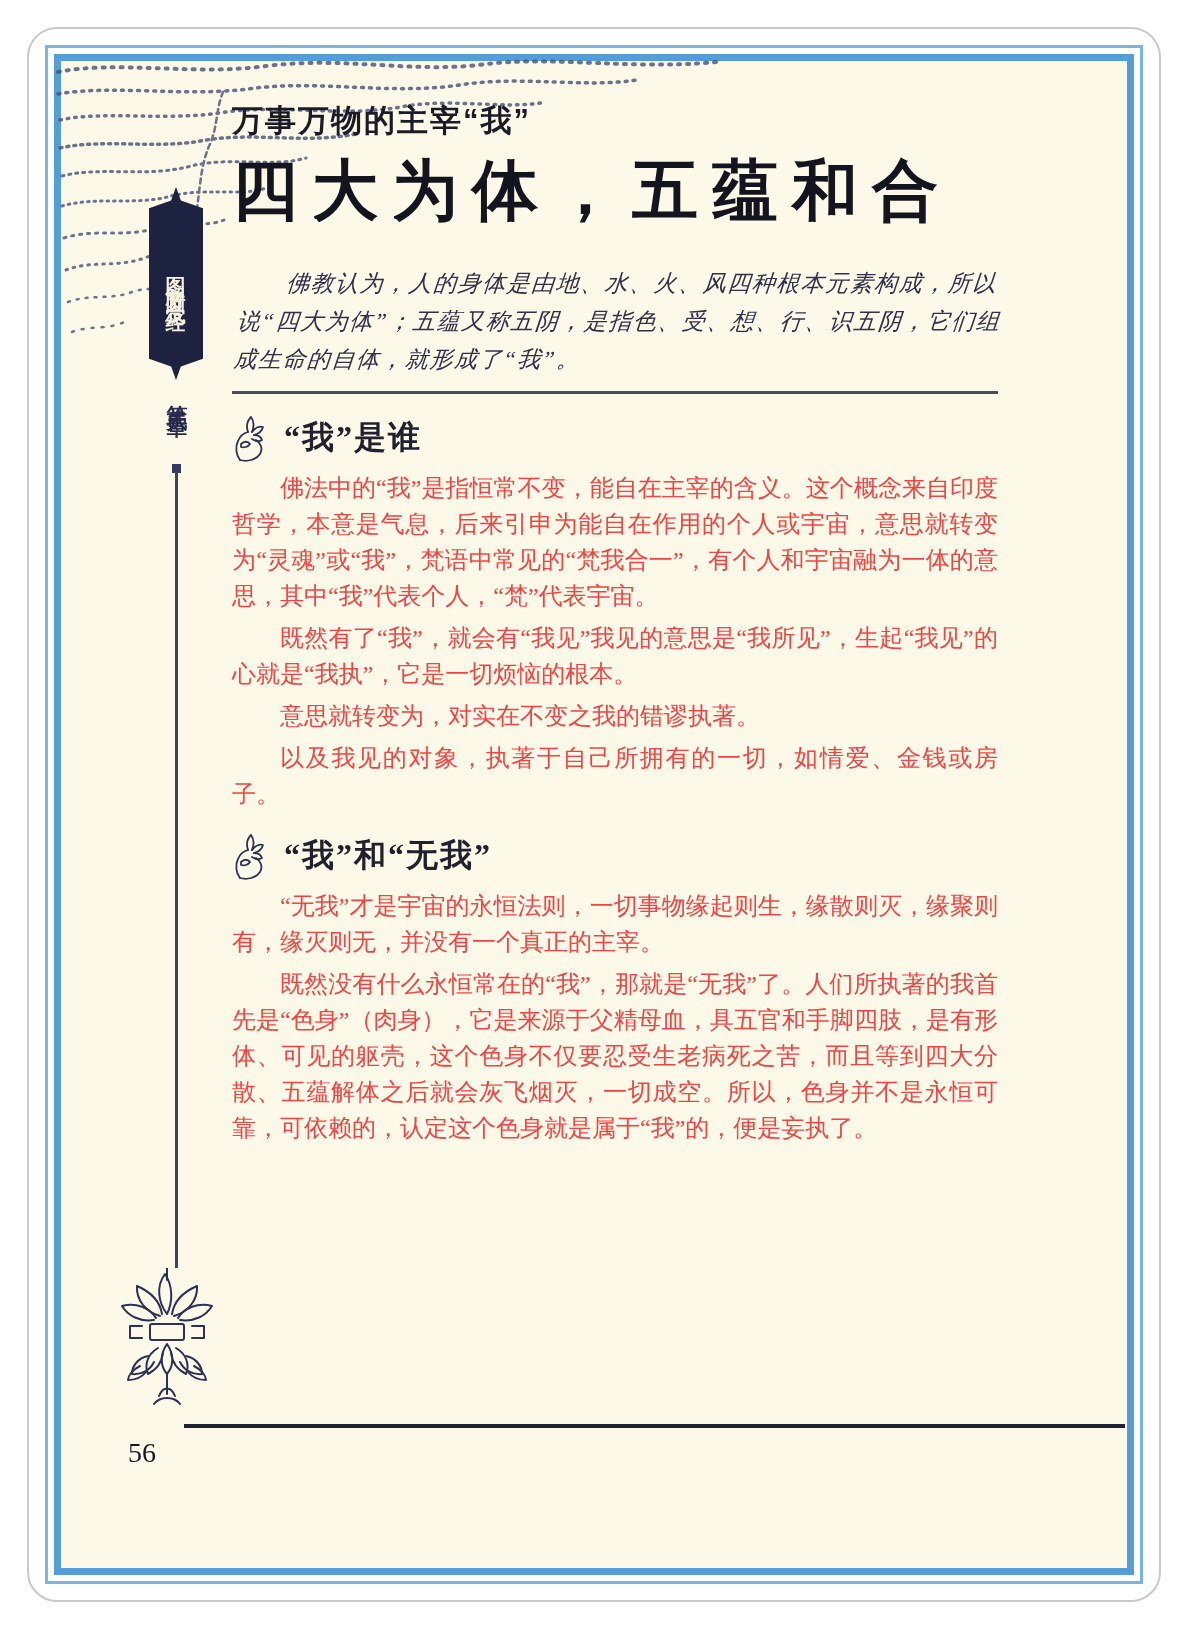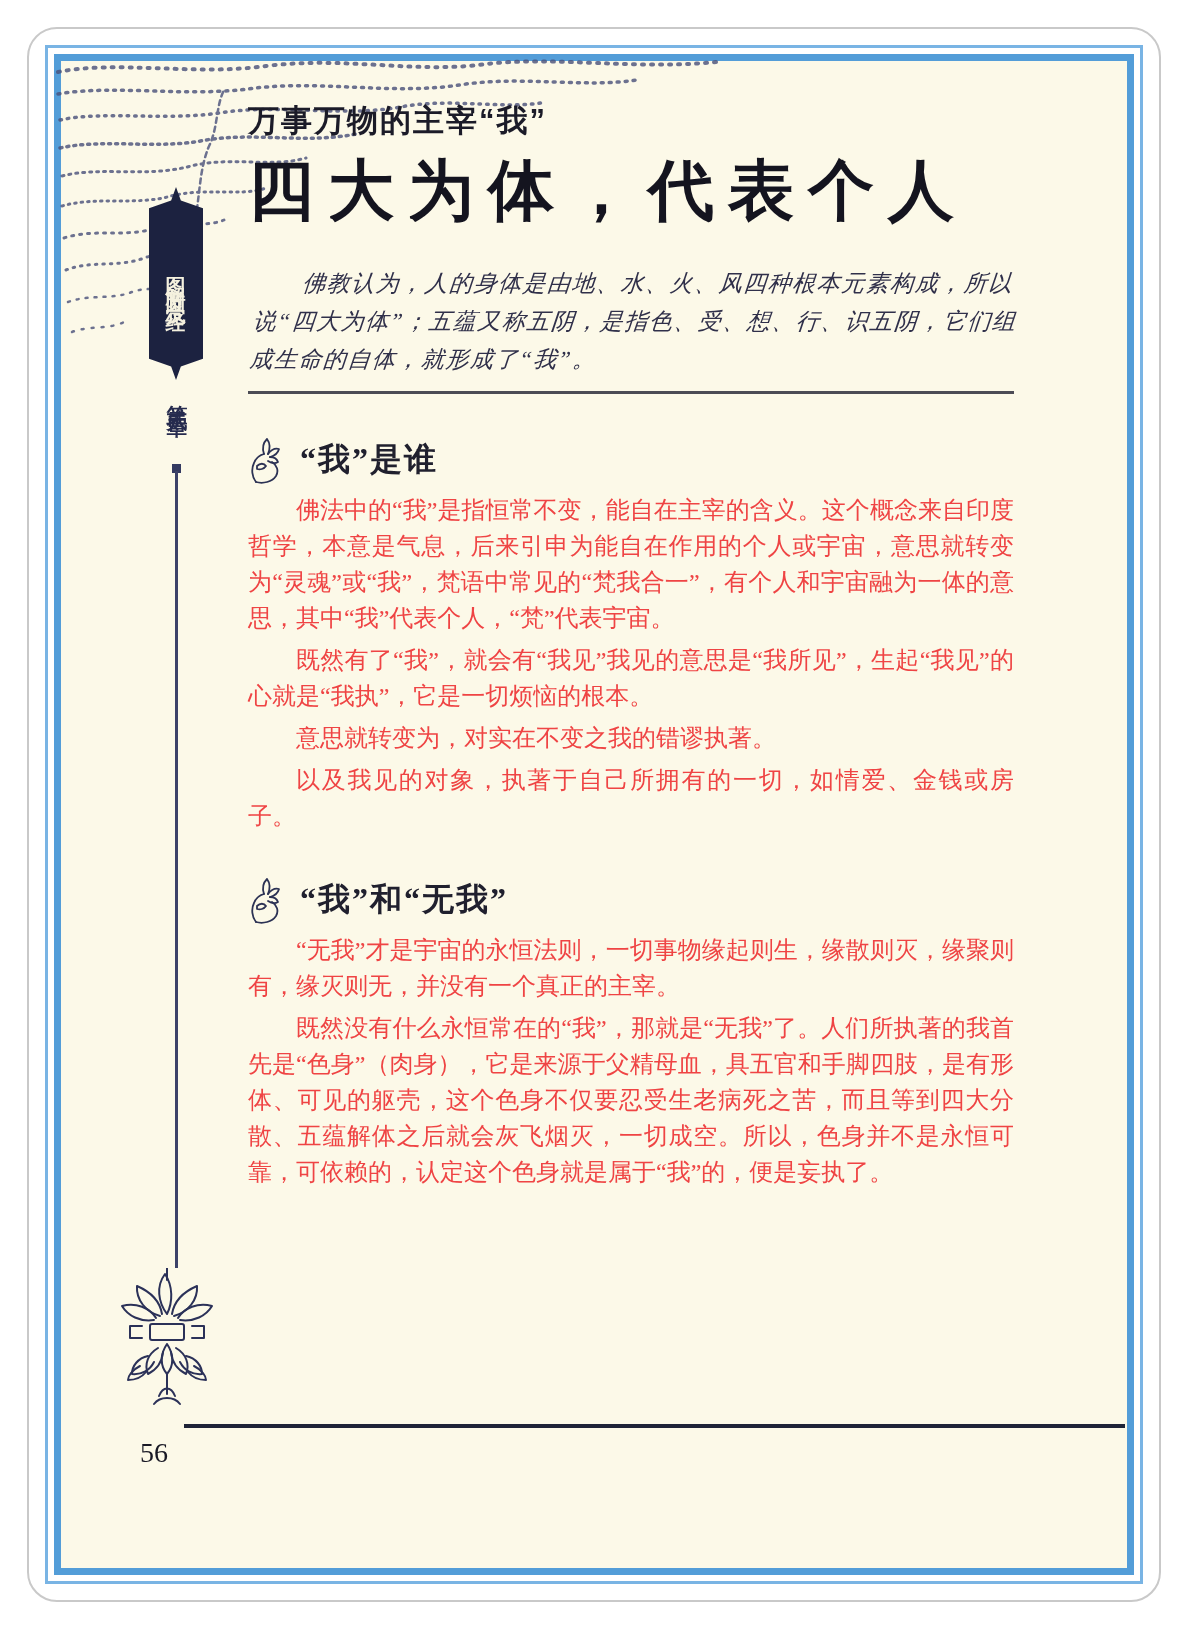--- a/index.html
+++ b/index.html
@@ -27,47 +27,47 @@
     font-size:20px; font-weight:bold; letter-spacing:9px; line-height:1;
   }
   .chapter {
     position:absolute; left:166px; top:388px; writing-mode:vertical-rl; text-orientation:upright;
     font-size:21px; font-weight:bold; letter-spacing:5px; color:#262b4e; line-height:1;
   }
   .vline-dot { position:absolute; left:172px; top:464px; width:9px; height:9px; background:#343a60; }
   .vline     { position:absolute; left:175px; top:471px; width:3px; height:797px; background:#3c4268; }
 
   
-  .content { position:absolute; left:248px; top:102px; width:766px; color:#242433; }
+  .content { position:absolute; left:232px; top:102px; width:766px; color:#242433; }
   .kicker {
     font-family:"Liberation Sans","DejaVu Sans",sans-serif;
     font-weight:bold; font-size:31px; line-height:37px; letter-spacing:2px; color:#1b1b28;
   }
   .title {
     margin:14px 0 0; font-weight:bold; font-size:66px; line-height:76px;
     letter-spacing:14px; color:#14141f;
   }
   .intro {
     margin:36px 0 0; font-style:italic; font-size:23px; line-height:38px;
     letter-spacing:1.5px; text-indent:2em; color:#30304a;
     transform:skewX(-5deg); transform-origin:left bottom;
   }
   .intro-rule { margin:12px 0 0; border:none; border-top:3px solid #4c4c55; }
 
-  .sec { margin-top:40px; }
+  .sec { margin-top:18px; }
   .sec2 { }
   .sec-head { display:flex; align-items:center; gap:12px; height:52px; }
   .sec-title { margin:0; font-size:32px; font-weight:bold; letter-spacing:2px; color:#20202e; }
   p.body {
     margin:6px 0 0; font-size:24px; line-height:36px; letter-spacing:0;
     text-align:justify; text-indent:2em; color:#ef4444;
   }
 
   .bottom-rule { position:absolute; left:184px; top:1424px; width:941px; height:4px; background:#1e2337; }
-  .page-num { position:absolute; left:140px; top:1437px; font-size:28px; color:#191925; }
+  .page-num { position:absolute; left:128px; top:1437px; font-size:28px; color:#191925; }
 </style>
 </head>
 <body>
 
 <div class="page">
 
   <div class="outer-frame"></div>
   <div class="blue-thin"></div>
   <div class="blue-thick"></div>
 
@@ -113,21 +113,21 @@
       <path d="M28 98 C 20 102 16 108 16 112 C 24 112 30 109 34 104"></path>
       <path d="M82 98 C 90 102 94 108 94 112 C 86 112 80 109 76 104"></path>
       <path d="M55 106 V126"></path>
       <path d="M47 128 C 51 118 59 118 63 128"></path>
       <path d="M42 136 C 48 128 62 128 68 136"></path>
     </g>
   </svg>
 
   <div class="content">
     <div class="kicker">万事万物的主宰“我”</div>
-    <h1 class="title">四大为体，代表个人</h1>
+    <h1 class="title">四大为体，五蕴和合</h1>
     <p class="intro">佛教认为，人的身体是由地、水、火、风四种根本元素构成，所以说“四大为体”；五蕴又称五阴，是指色、受、想、行、识五阴，它们组成生命的自体，就形成了“我”。</p>
     <hr class="intro-rule">
 
     <section class="sec">
       <div class="sec-head">
         <svg width="40" height="48" viewBox="0 0 40 48">
           <g fill="none" stroke="#2c3254" stroke-width="1.8" stroke-linecap="round" stroke-linejoin="round">
             <path d="M8 46 C 4 41 3 33 6 27 C 8 22 12 19 16 18"></path>
             <path d="M16 18 C 14 12 15 7 19 3 C 22 7 22 13 20 18"></path>
             <path d="M20 18 C 23 14 27 12 31 13 C 30 17 26 20 22 21"></path>

